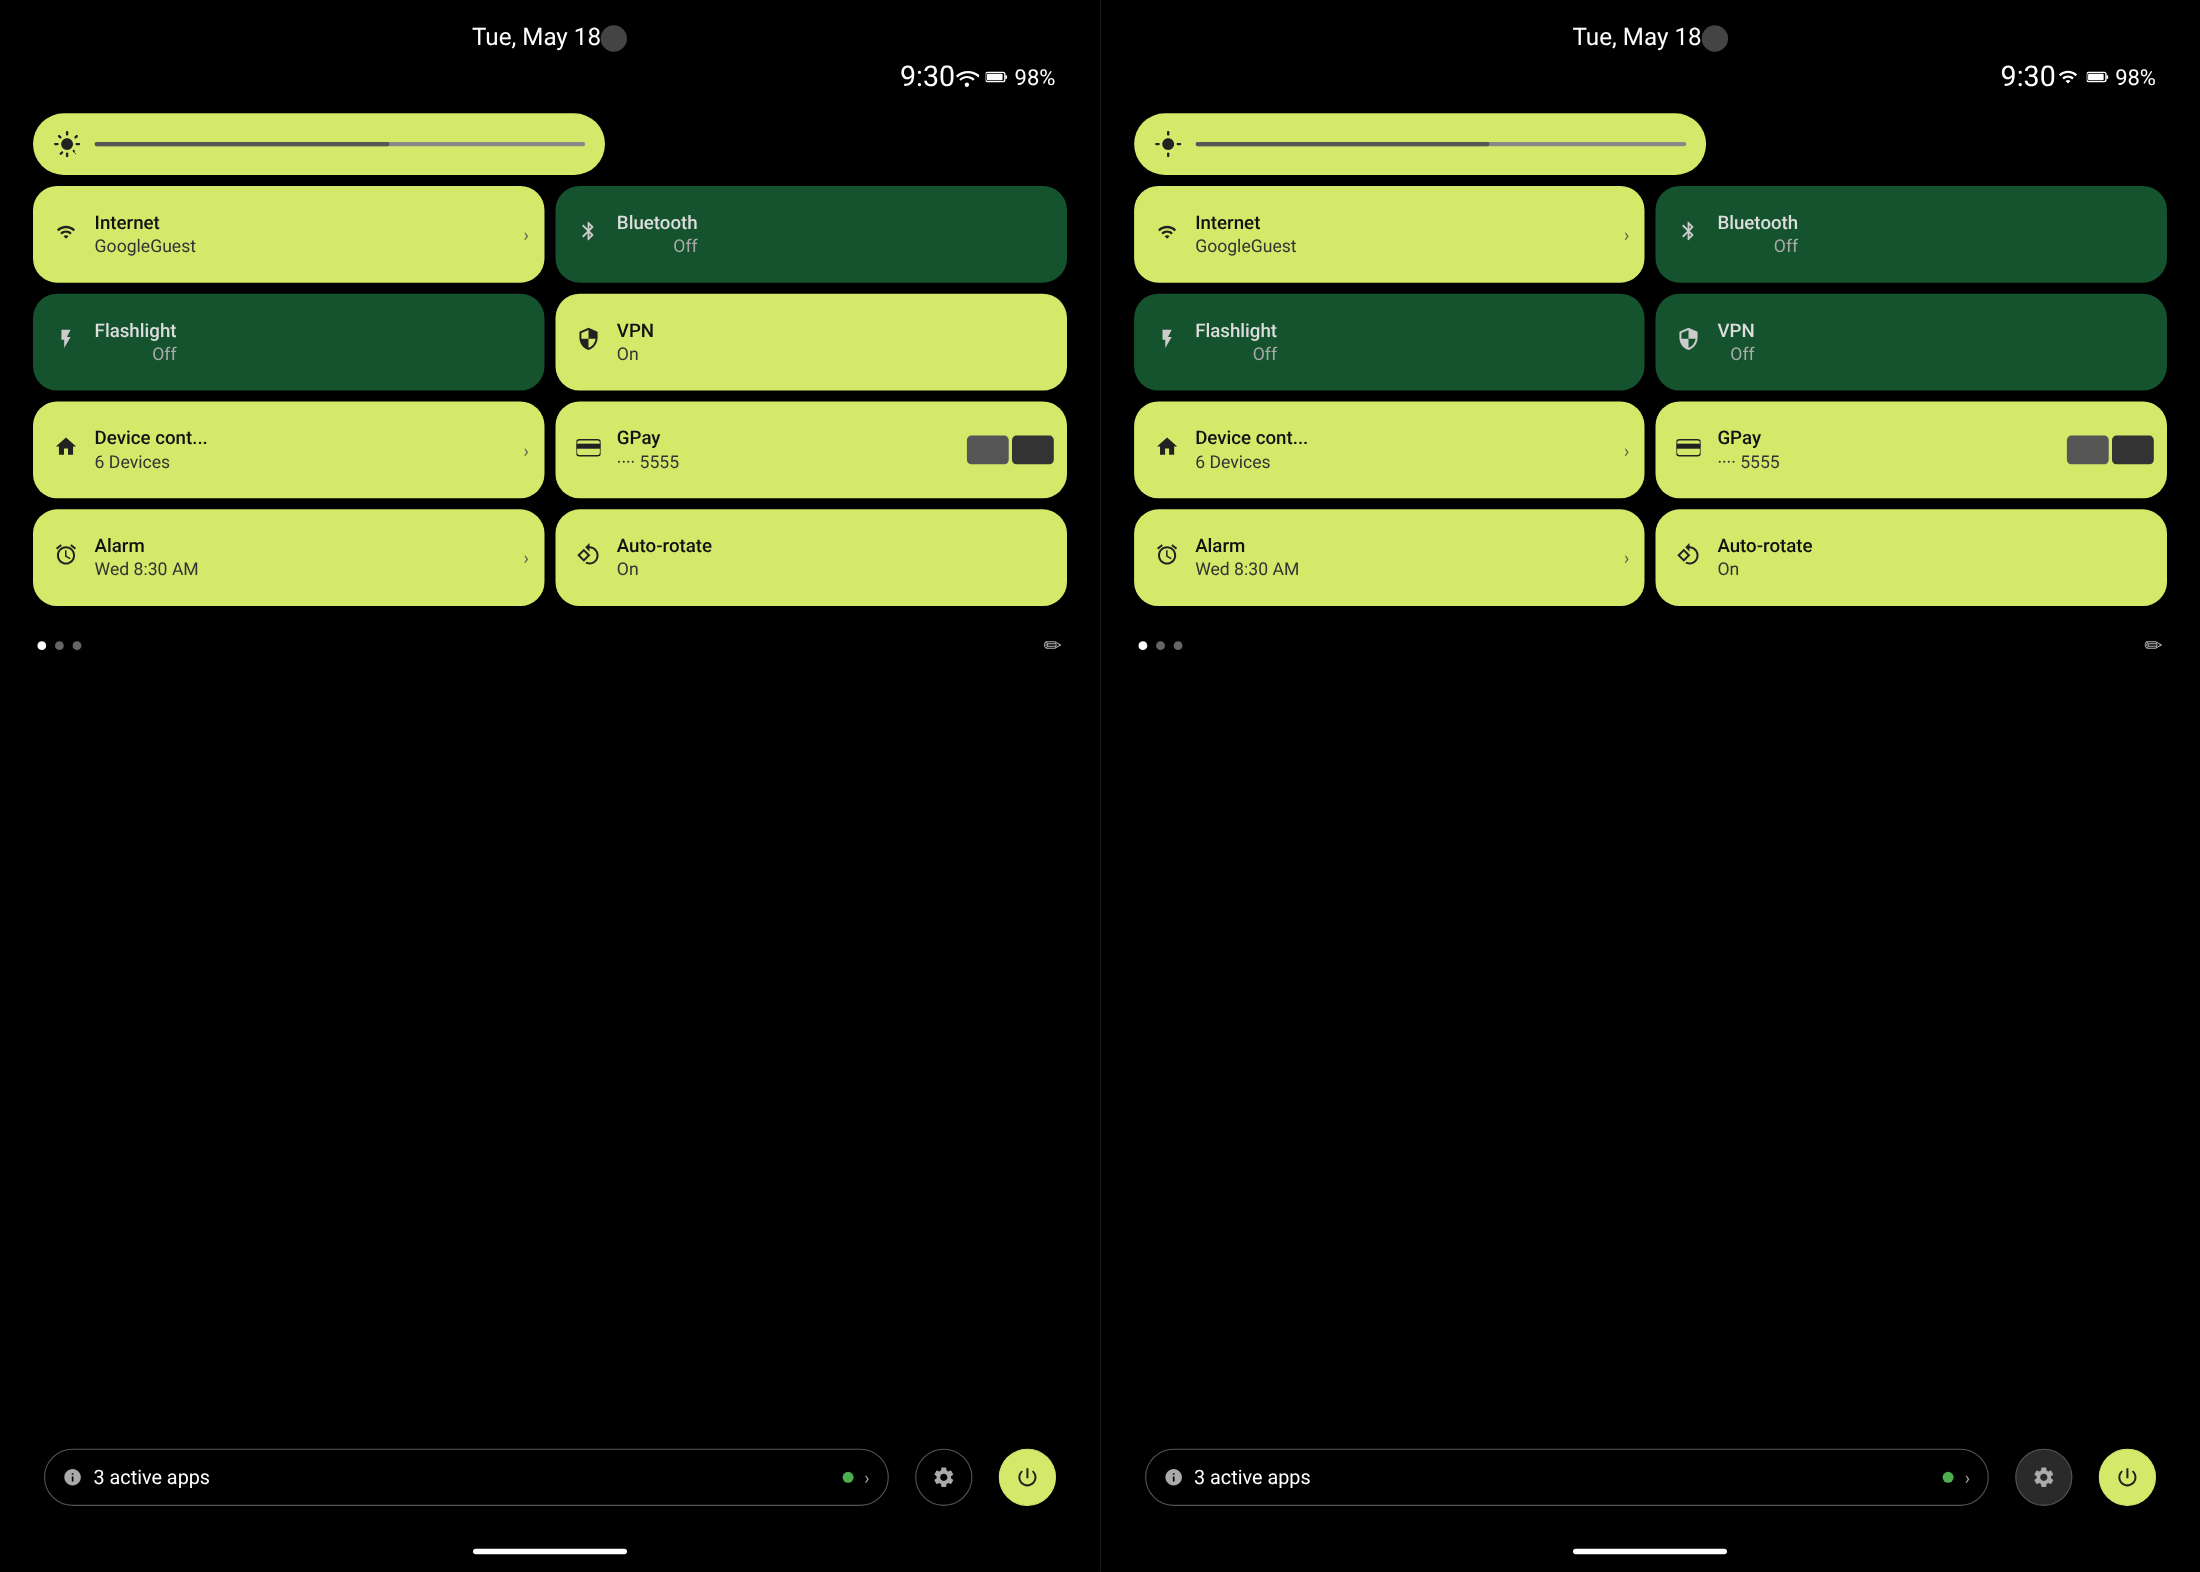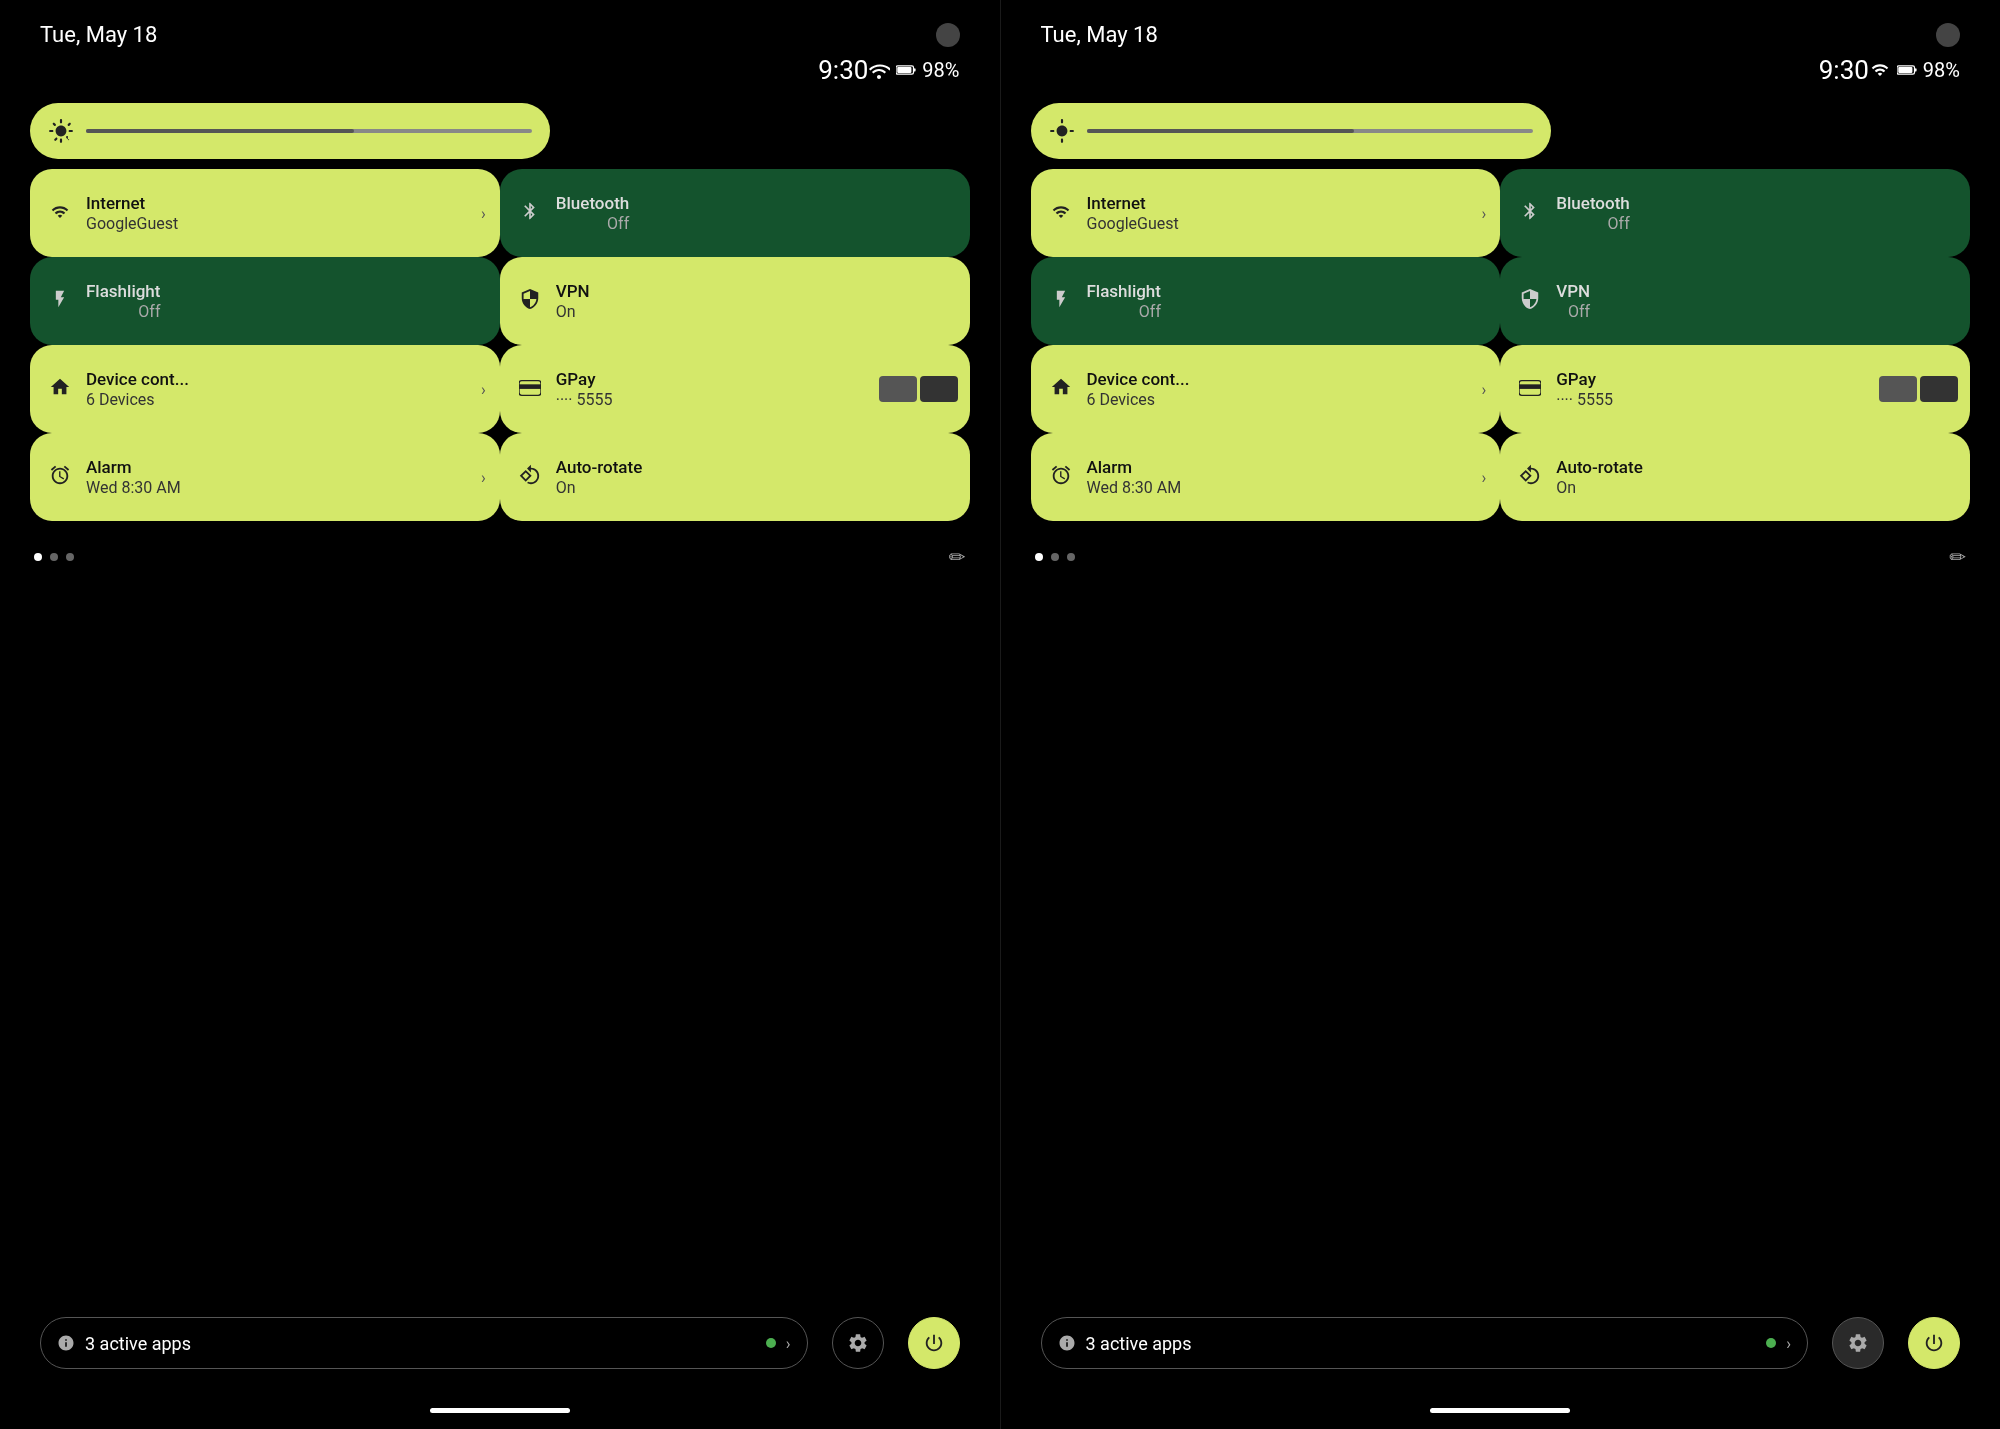--- a/index.html
+++ b/index.html
@@ -17,21 +17,21 @@
       background: #000;
       position: relative;
       display: flex;
       flex-direction: column;
       align-items: center;
     }
     .status-bar {
       width: 100%;
       padding: 22px 40px 0 40px;
       display: flex;
-      justify-content: space-between;
+      justify-content: center;
       align-items: center;
     }
     .status-date {
       color: #fff;
       font-size: 22px;
       font-weight: 400;
     }
     .status-camera {
       width: 24px;
       height: 24px;
@@ -91,20 +91,21 @@
     }
     .brightness-fill {
       width: 60%;
       height: 100%;
       background: #555;
       border-radius: 2px;
     }
     .tiles-grid {
       display: grid;
       grid-template-columns: 1fr 1fr;
+      gap: 10px;
     }
     .tile {
       border-radius: 22px;
       height: 88px;
       display: flex;
       align-items: center;
       padding: 0 16px;
       gap: 12px;
       cursor: pointer;
       position: relative;

